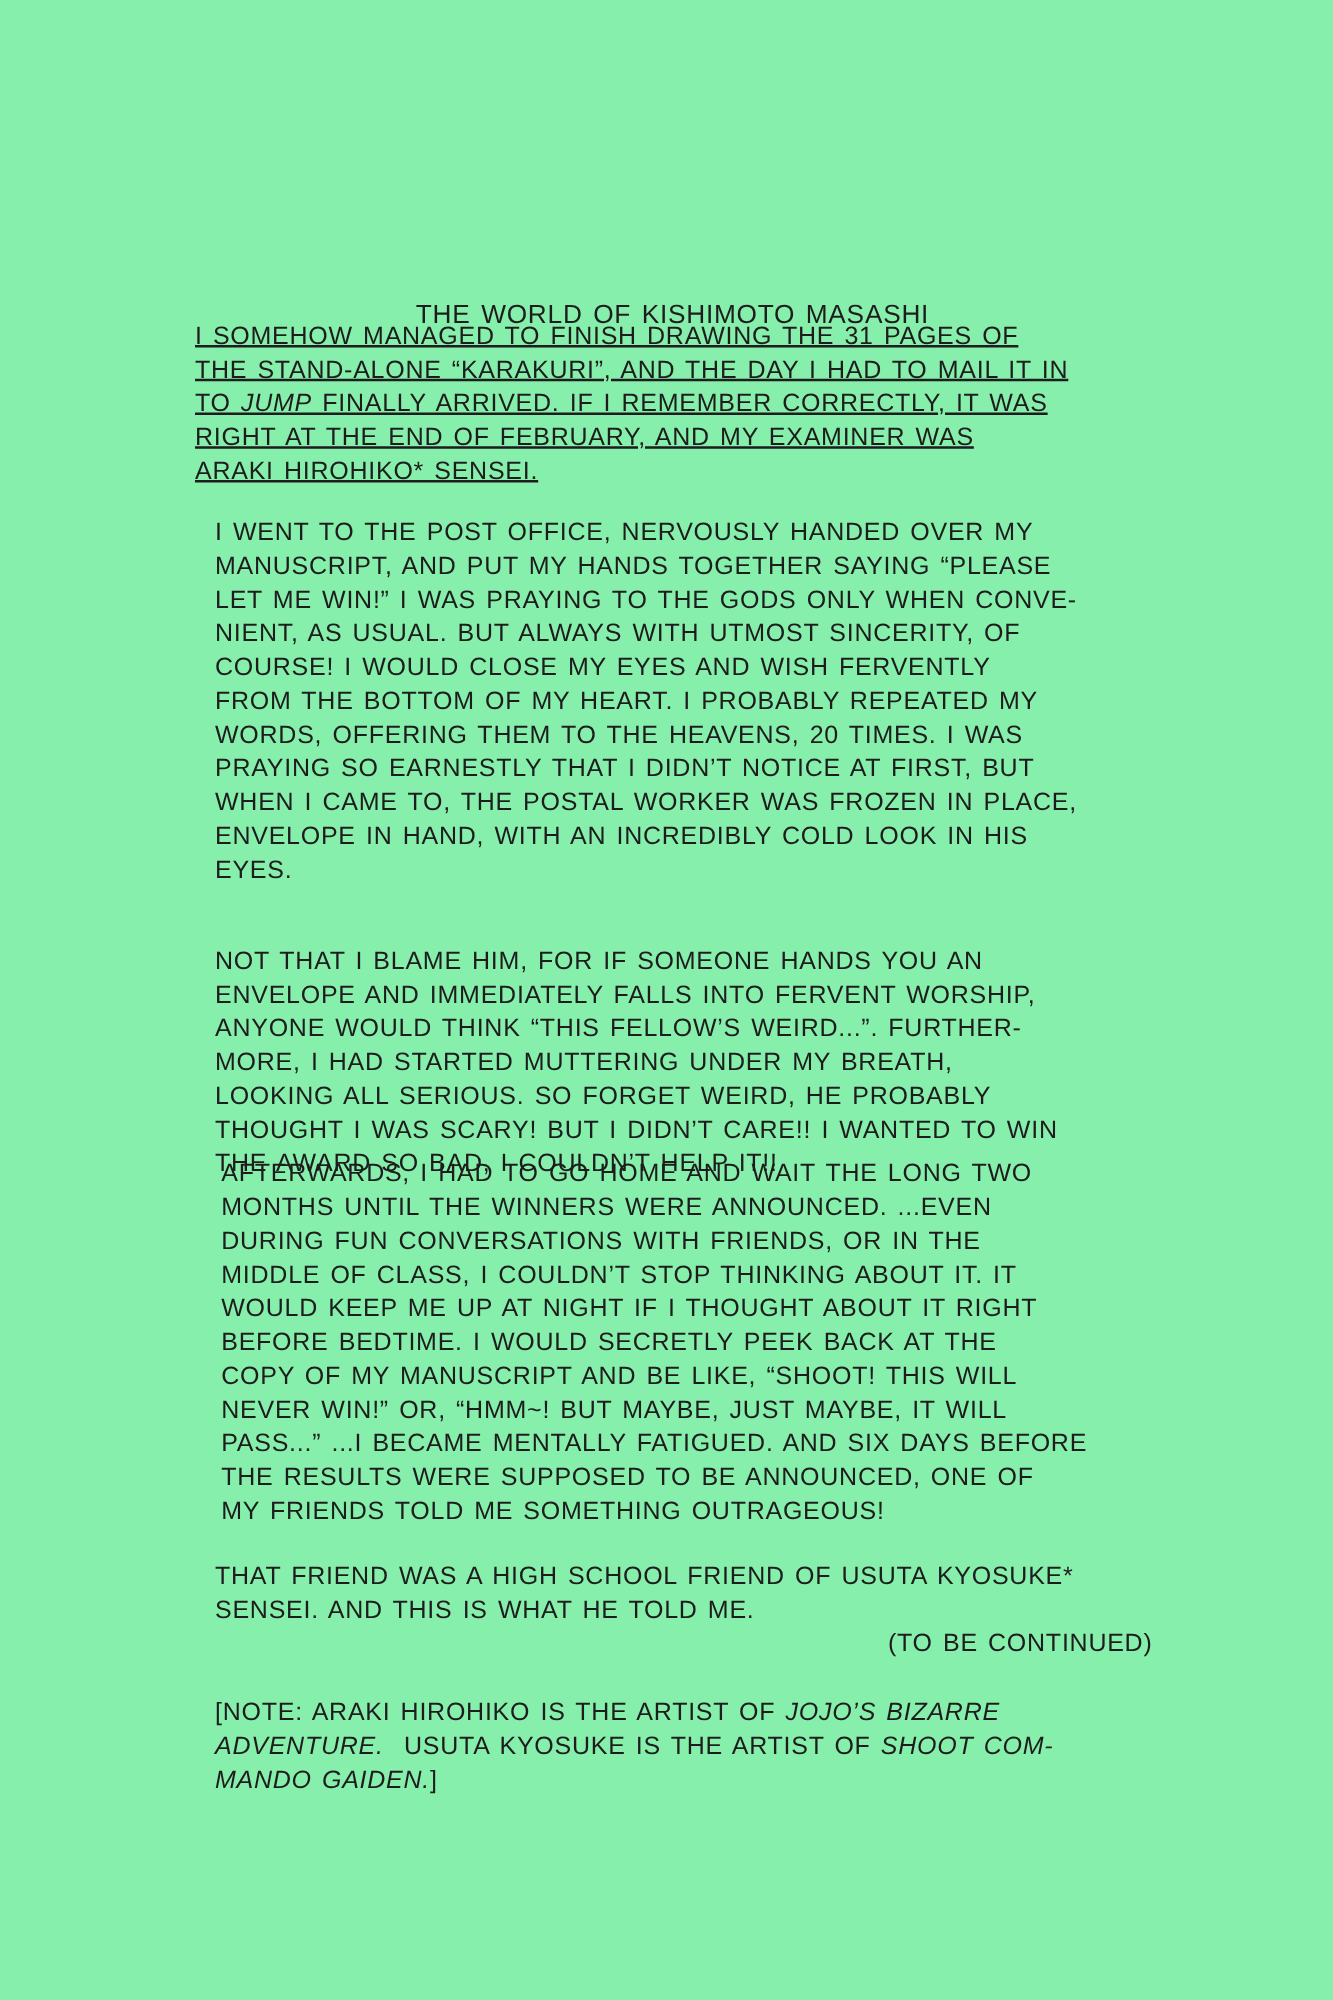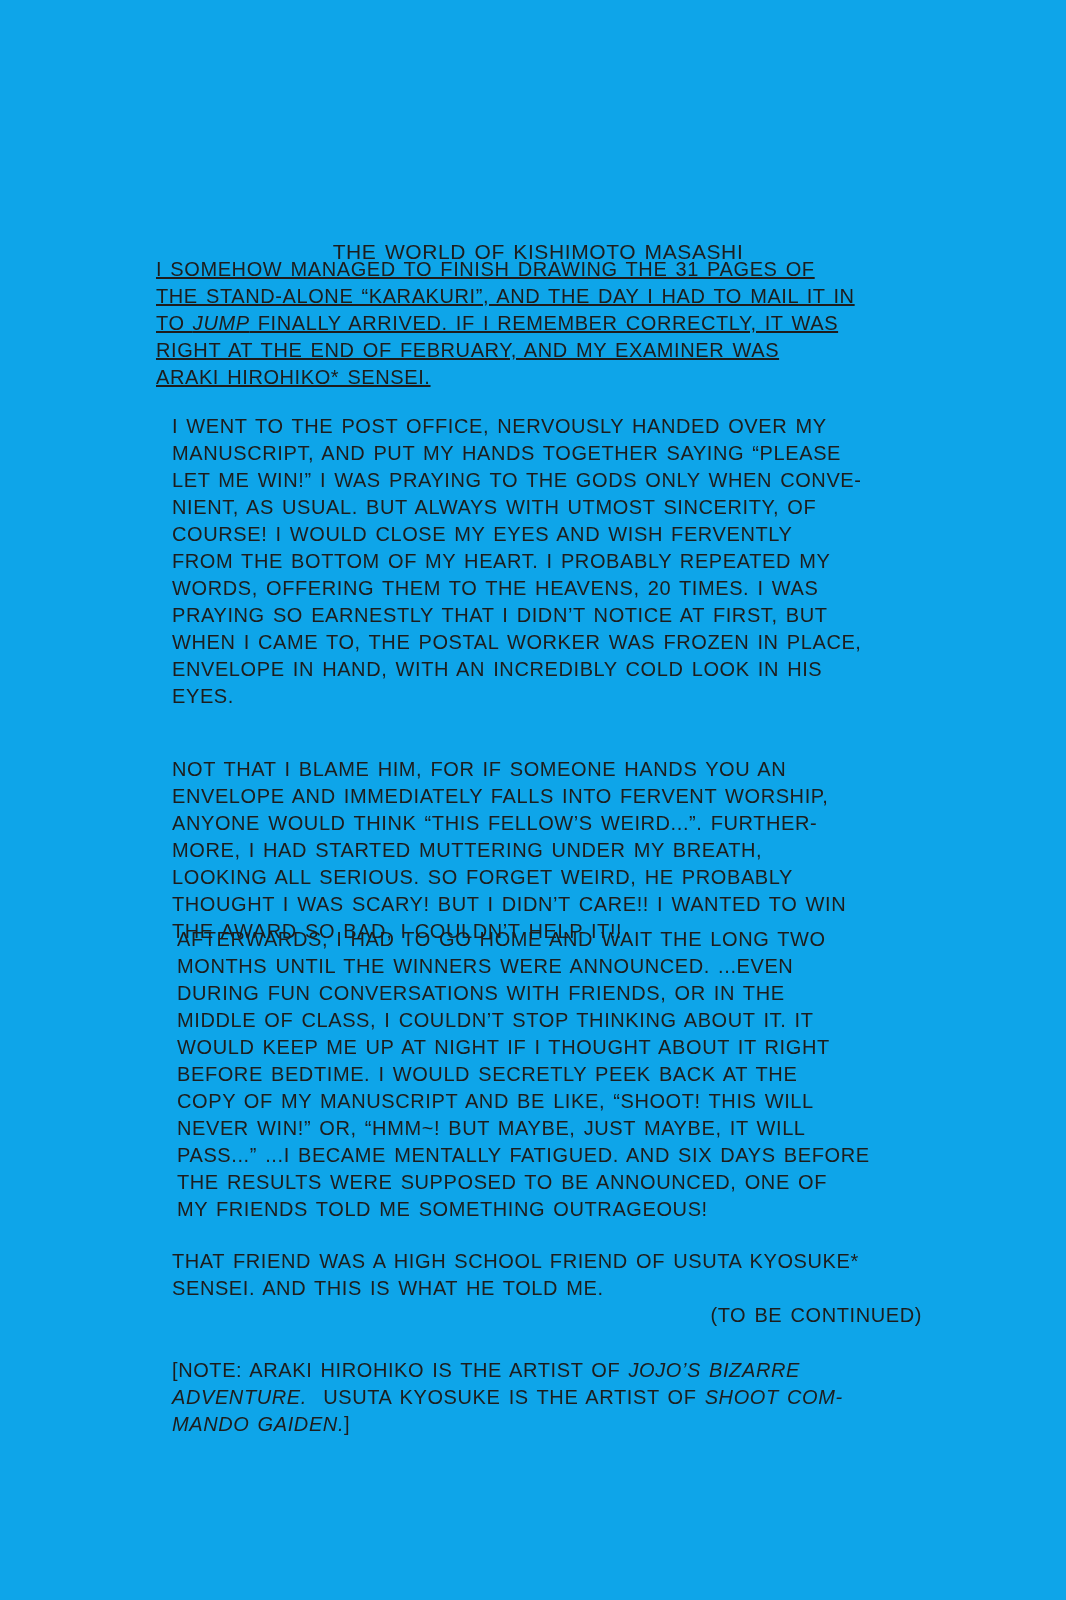--- a/index.html
+++ b/index.html
@@ -32,21 +32,21 @@
   .p3 { top: 756px; left: 172px; }
   .p4 { top: 926px; left: 177px; }
   .p5 { top: 1218px; left: 172px; margin-top: 30px; }
   .tbc { top: 1302px; right: 144px; text-align: left; }
   .note { top: 1357px; left: 172px; }
   em { font-style: italic; }
 </style>
 </head>
 <body>
 
-<div class="page" style="background: #0ea5e9; color: rgb(29, 29, 29);">
+<div class="page" style="background: #86efac; color: rgb(29, 29, 29);">
   <div class="txt title">
     <div>THE WORLD OF KISHIMOTO MASASHI</div>
   </div>
 
   <div class="txt p1">I SOMEHOW MANAGED TO FINISH DRAWING THE 31 PAGES OF
 THE STAND-ALONE “KARAKURI”, AND THE DAY I HAD TO MAIL IT IN
 TO <em>JUMP</em> FINALLY ARRIVED. IF I REMEMBER CORRECTLY, IT WAS
 RIGHT AT THE END OF FEBRUARY, AND MY EXAMINER WAS
 ARAKI HIROHIKO* SENSEI.</div>
   <div class="txt p2">I WENT TO THE POST OFFICE, NERVOUSLY HANDED OVER MY

